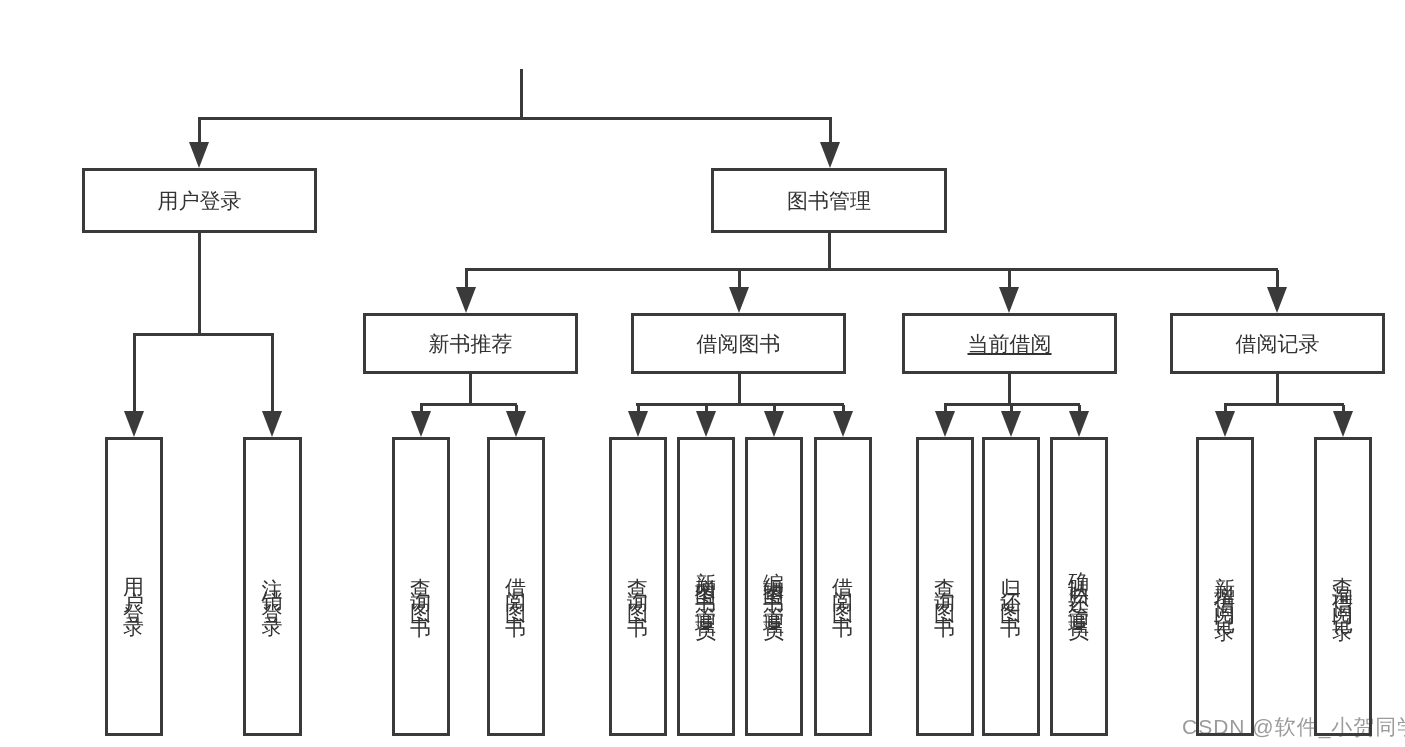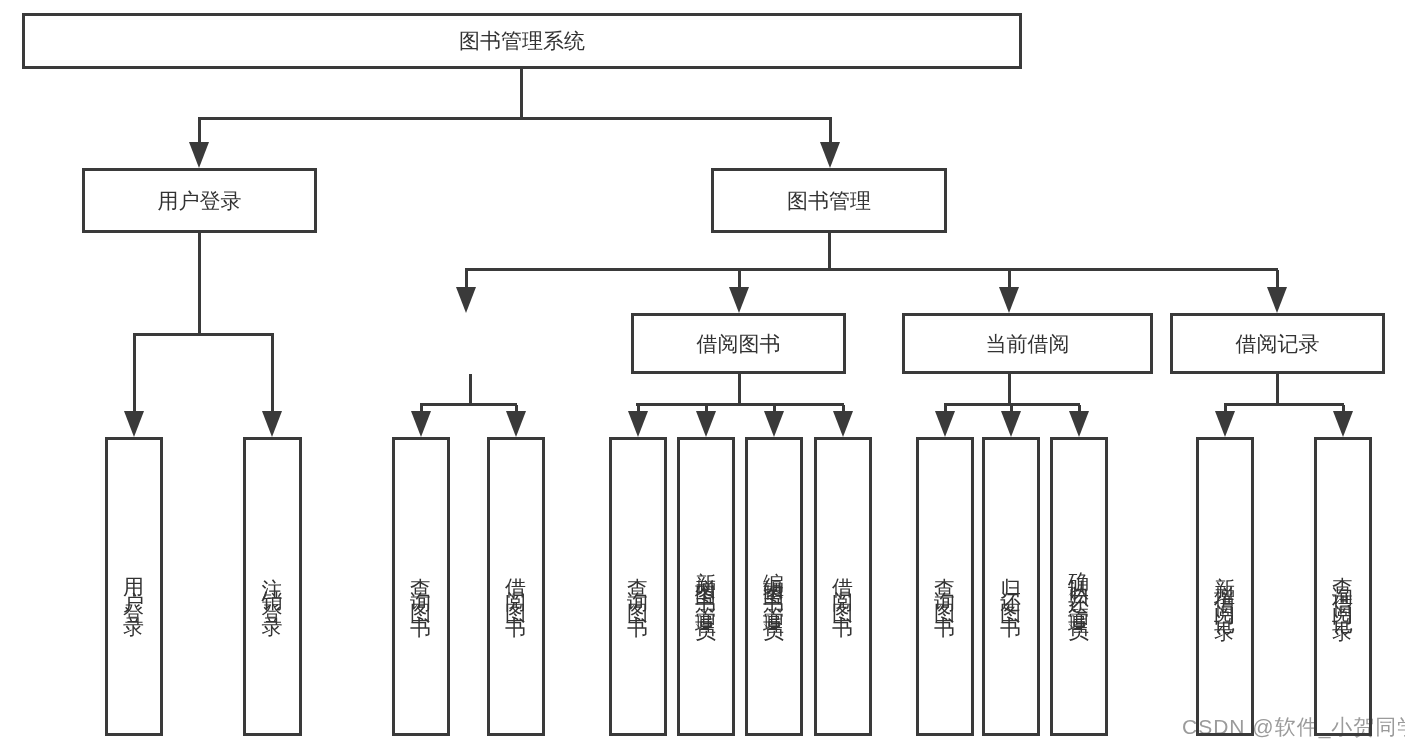--- a/index.html
+++ b/index.html
@@ -83,35 +83,35 @@
   <div class="ah" style="left:1001px;top:411px;"></div>
   <div class="ah" style="left:1069px;top:411px;"></div>
 
   <div class="vl" style="left:1276px;top:374px;height:31px;"></div>
   <div class="hl" style="left:1224px;top:403px;width:120px;"></div>
   <div class="vl" style="left:1224px;top:405px;height:8px;"></div>
   <div class="vl" style="left:1342px;top:405px;height:8px;"></div>
   <div class="ah" style="left:1215px;top:411px;"></div>
   <div class="ah" style="left:1333px;top:411px;"></div>
 
-  <div class="box" style="left:22px;top:13px;width:1000px;height:56px;">
-    <span>图书管理系统</span>
-  </div>
 
   <div class="box" style="left:82px;top:168px;width:235px;height:65px;">
     <span>用户登录</span>
   </div>
   <div class="box" style="left:711px;top:168px;width:236px;height:65px;">
     <span>图书管理</span>
   </div>
 
+  <div class="box" style="left:363px;top:313px;width:215px;height:61px;">
+    <span>新书推荐</span>
+  </div>
   <div class="box" style="left:631px;top:313px;width:215px;height:61px;">
     <span>借阅图书</span>
   </div>
-  <div class="box" style="left:902px;top:313px;width:251px;height:61px;">
+  <div class="box" style="left:902px;top:313px;width:215px;height:61px;text-decoration:underline;">
     <span>当前借阅</span>
   </div>
   <div class="box" style="left:1170px;top:313px;width:215px;height:61px;">
     <span>借阅记录</span>
   </div>
 
   <div class="leaf sp-wide" style="left:105px;top:437px;width:58px;height:299px;">
     <span>用户登录</span>
   </div>
   <div class="leaf sp-wide" style="left:243px;top:437px;width:59px;height:299px;">

